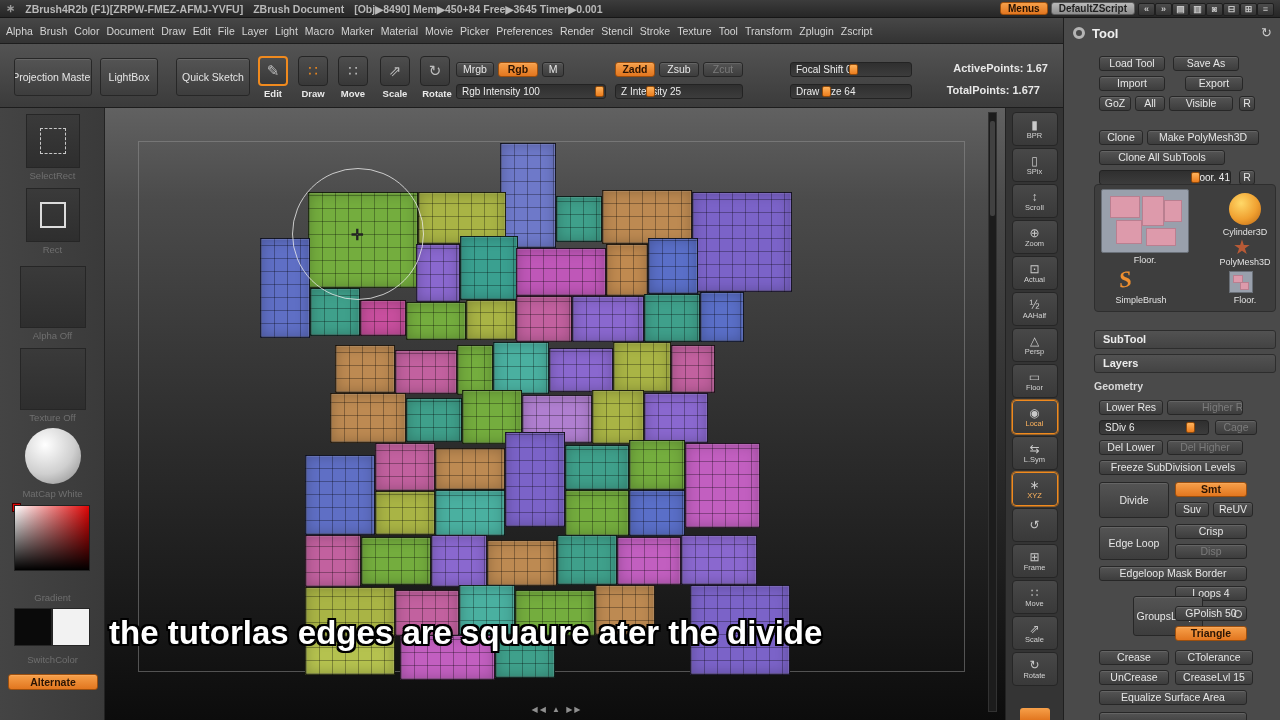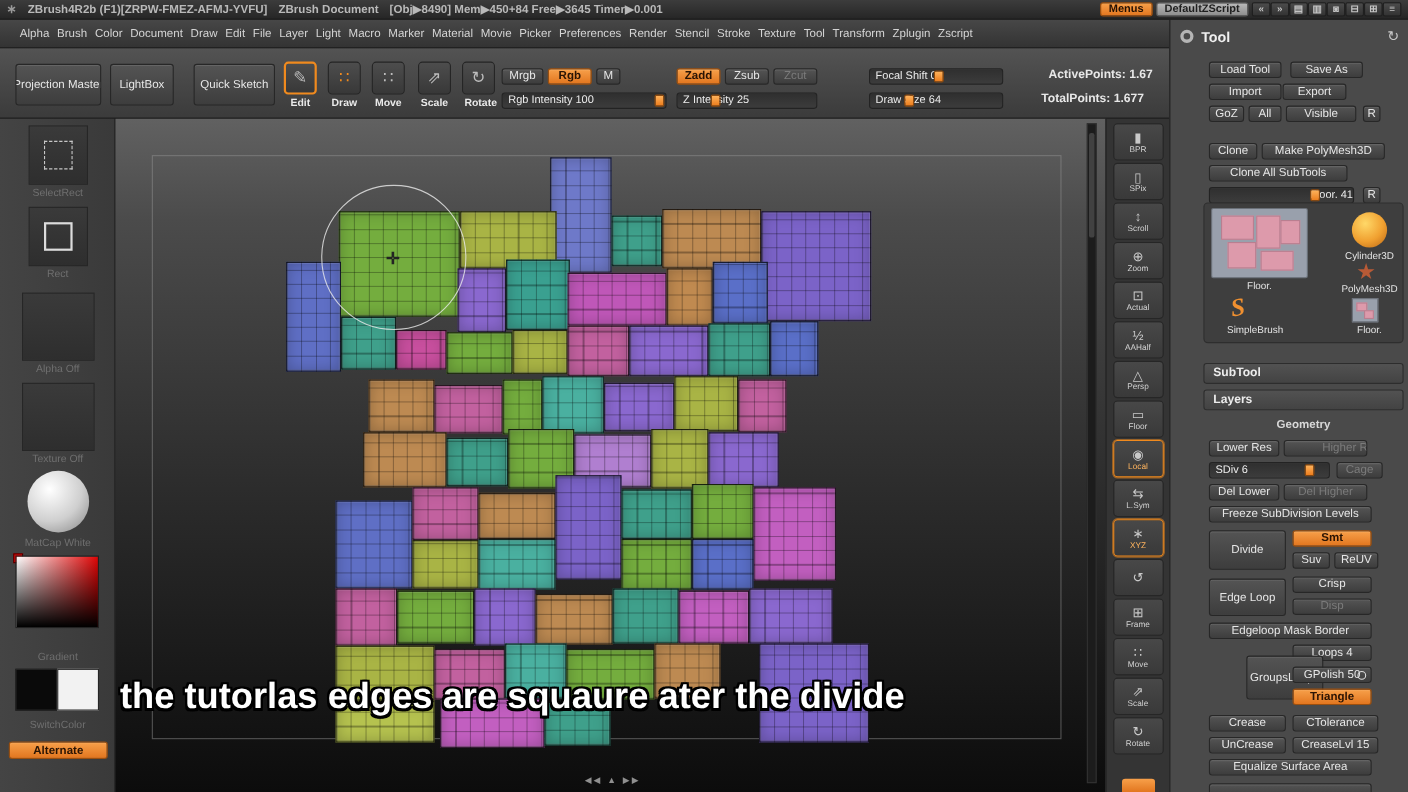--- a/index.html
+++ b/index.html
@@ -16,21 +16,21 @@
   .tb-right { margin-left:auto; display:flex; gap:3px; align-items:center; }
   .tb-pill { height:13px; line-height:12px; padding:0 7px; border-radius:3px; font-size:10px; font-weight:bold; }
   .tb-pill.orange { background:linear-gradient(#f7a04a,#e2761f); color:#241103; border:1px solid #9c4f0e; }
   .tb-pill.gray { background:linear-gradient(#b9b9b9,#8d8d8d); color:#1f1f1f; border:1px solid #5c5c5c; }
   .tb-icon { display:inline-block; width:17px; height:13px; background:linear-gradient(#4c4c4c,#333);
     border:1px solid #1f1f1f; border-radius:2px; color:#c5c5c5; font-size:9px; line-height:11px; text-align:center; }
 
   
   .menubar { position:absolute; left:0; top:18px; width:1063px; height:26px;
     background:linear-gradient(#474747,#333); border-bottom:1px solid #1d1d1d;
-    display:flex; align-items:center; padding-left:18px; gap:7px; }
+    display:flex; align-items:center; padding-left:6px; gap:7px; }
   .menu-item { color:#d4d4d4; font-size:10.5px; cursor:default; }
 
   
   .topshelf { position:absolute; left:0; top:44px; width:1063px; height:64px;
     background:linear-gradient(#535353,#3b3b3b); border-bottom:1px solid #1d1d1d; }
   .zbtn { position:absolute; background:linear-gradient(#545454,#3d3d3d); border:1px solid #272727;
     border-radius:3px; color:#e6e6e6; font-size:10.5px; height:15px; line-height:13px; text-align:center;
     box-shadow:inset 0 1px 0 rgba(255,255,255,.1); overflow:hidden; white-space:nowrap; }
   .zbtn.big { height:38px; display:flex; align-items:center; justify-content:center; line-height:12px; }
   .zbtn.orange { background:linear-gradient(#f7a04a,#e2761f); color:#2a1404; font-weight:bold; border-color:#9c4f0e; }
@@ -377,21 +377,21 @@
     </div>
 
   <div class="toolpanel">
     <span class="tp-donut"></span>
     <div class="tp-title">Tool</div>
     <div class="tp-refresh">↻</div>
 
     <div class="zbtn" style="left:35px;top:38px;width:66px;">Load Tool</div>
     <div class="zbtn" style="left:109px;top:38px;width:66px;">Save As</div>
     <div class="zbtn" style="left:35px;top:58px;width:66px;">Import</div>
-    <div class="zbtn" style="left:102px;top:58px;width:58px;">Export</div>
+    <div class="zbtn" style="left:121px;top:58px;width:58px;">Export</div>
     <div class="zbtn" style="left:35px;top:78px;width:32px;">GoZ</div>
     <div class="zbtn" style="left:71px;top:78px;width:30px;">All</div>
     <div class="zbtn" style="left:105px;top:78px;width:64px;">Visible</div>
     <div class="zbtn" style="left:175px;top:78px;width:16px;">R</div>
 
     <div class="zbtn" style="left:35px;top:112px;width:44px;">Clone</div>
     <div class="zbtn" style="left:83px;top:112px;width:112px;">Make PolyMesh3D</div>
     <div class="zbtn" style="left:35px;top:132px;width:126px;">Clone All SubTools</div>
     <div class="zslider" style="left:35px;top:152px;width:132px;text-align:right;">
       <span>Floor. 41</span>
@@ -416,21 +416,21 @@
       <div class="inset-label" style="left:0px;top:110px;width:92px;">SimpleBrush</div>
       <div class="floorsm">
         <span class="fp" style="left:3px;top:3px;width:10px;height:8px;"></span>
         <span class="fp" style="left:10px;top:10px;width:9px;height:8px;"></span>
       </div>
       <div class="inset-label" style="left:112px;top:110px;width:76px;">Floor.</div>
     </div>
 
     <div class="hdr-row" style="top:312px;">SubTool</div>
     <div class="hdr-row" style="top:336px;">Layers</div>
-    <div class="sect-hdr" style="top:362px;text-align:center;">Geometry</div>
+    <div class="sect-hdr" style="top:362px;">Geometry</div>
 
     <div class="zbtn" style="left:35px;top:382px;width:64px;">Lower Res</div>
     <div class="zbtn disabled" style="left:103px;top:382px;width:76px;padding-left:34px;">Higher Res</div>
     <div class="zslider" style="left:35px;top:402px;width:110px;">
       <span>SDiv 6</span>
       <span class="nub" style="left:80%;"></span>
     </div>
     <div class="zbtn disabled" style="left:151px;top:402px;width:42px;">Cage</div>
     <div class="zbtn" style="left:35px;top:422px;width:64px;">Del Lower</div>
     <div class="zbtn disabled" style="left:103px;top:422px;width:76px;">Del Higher</div>

